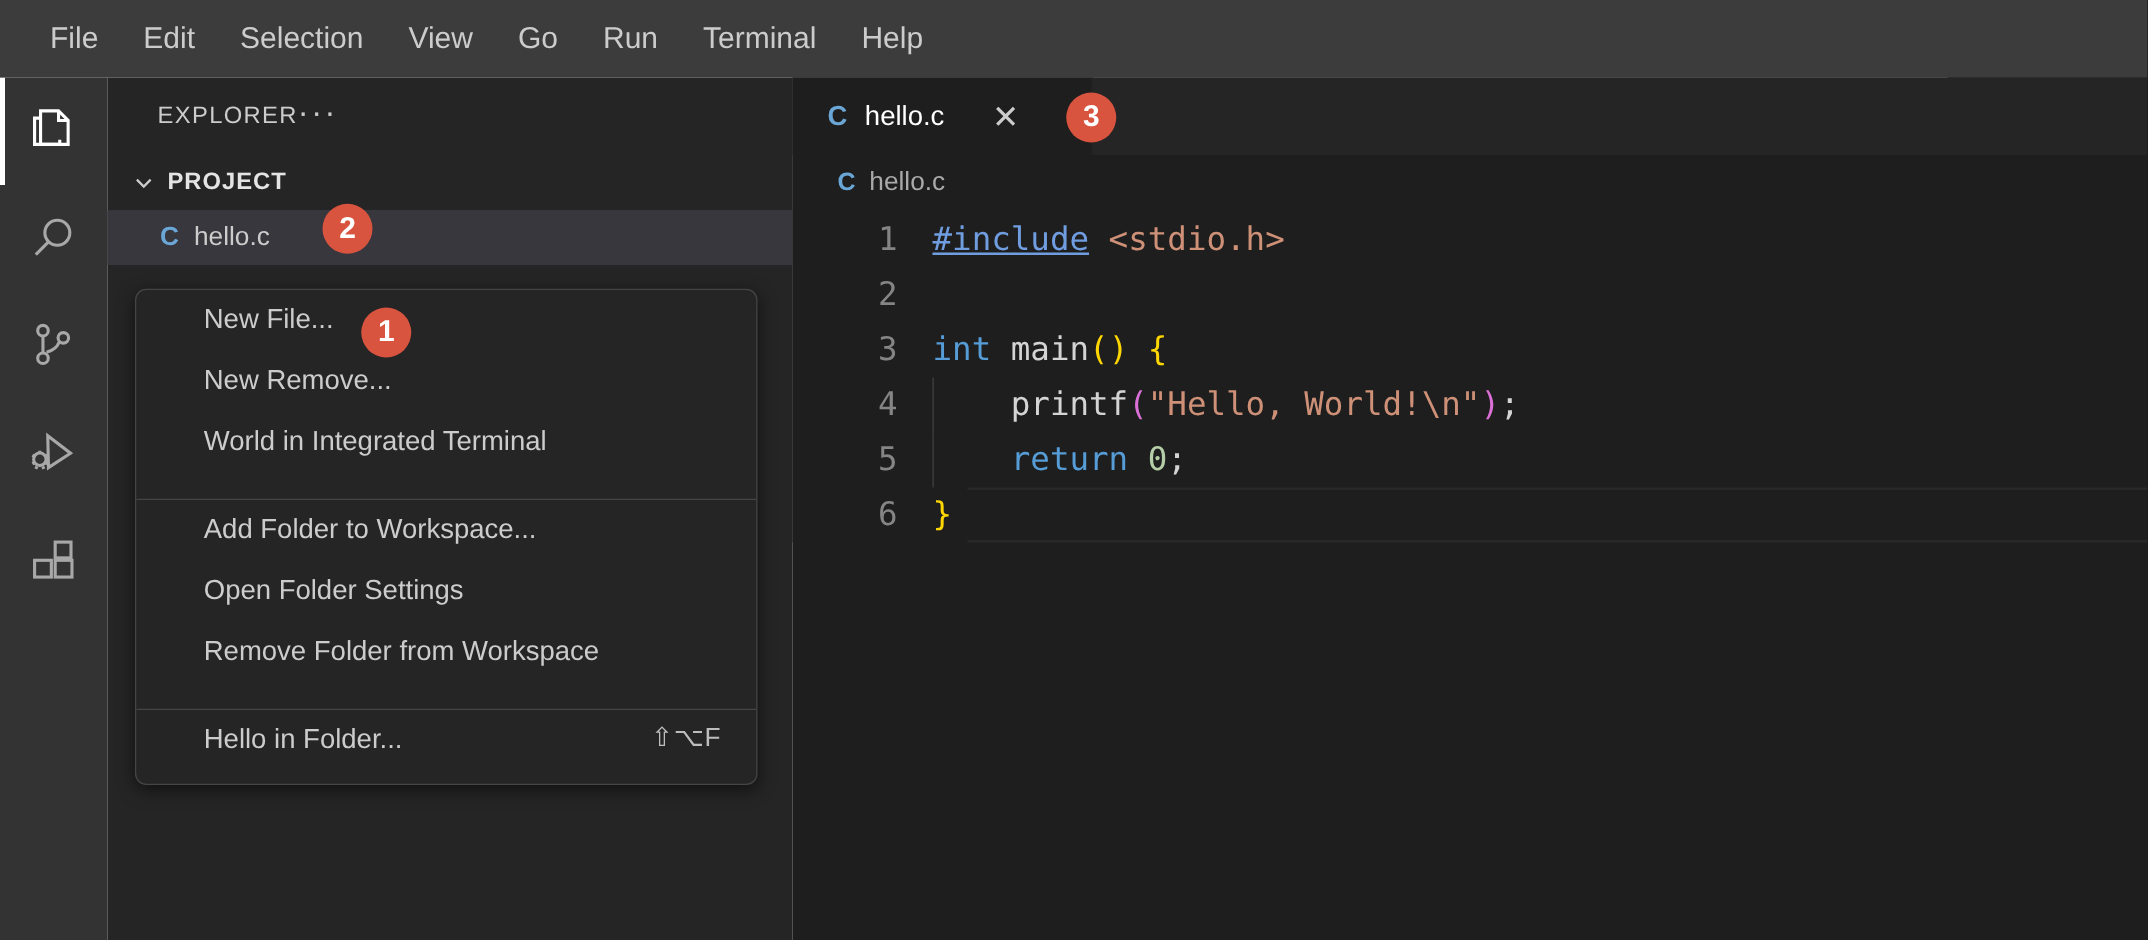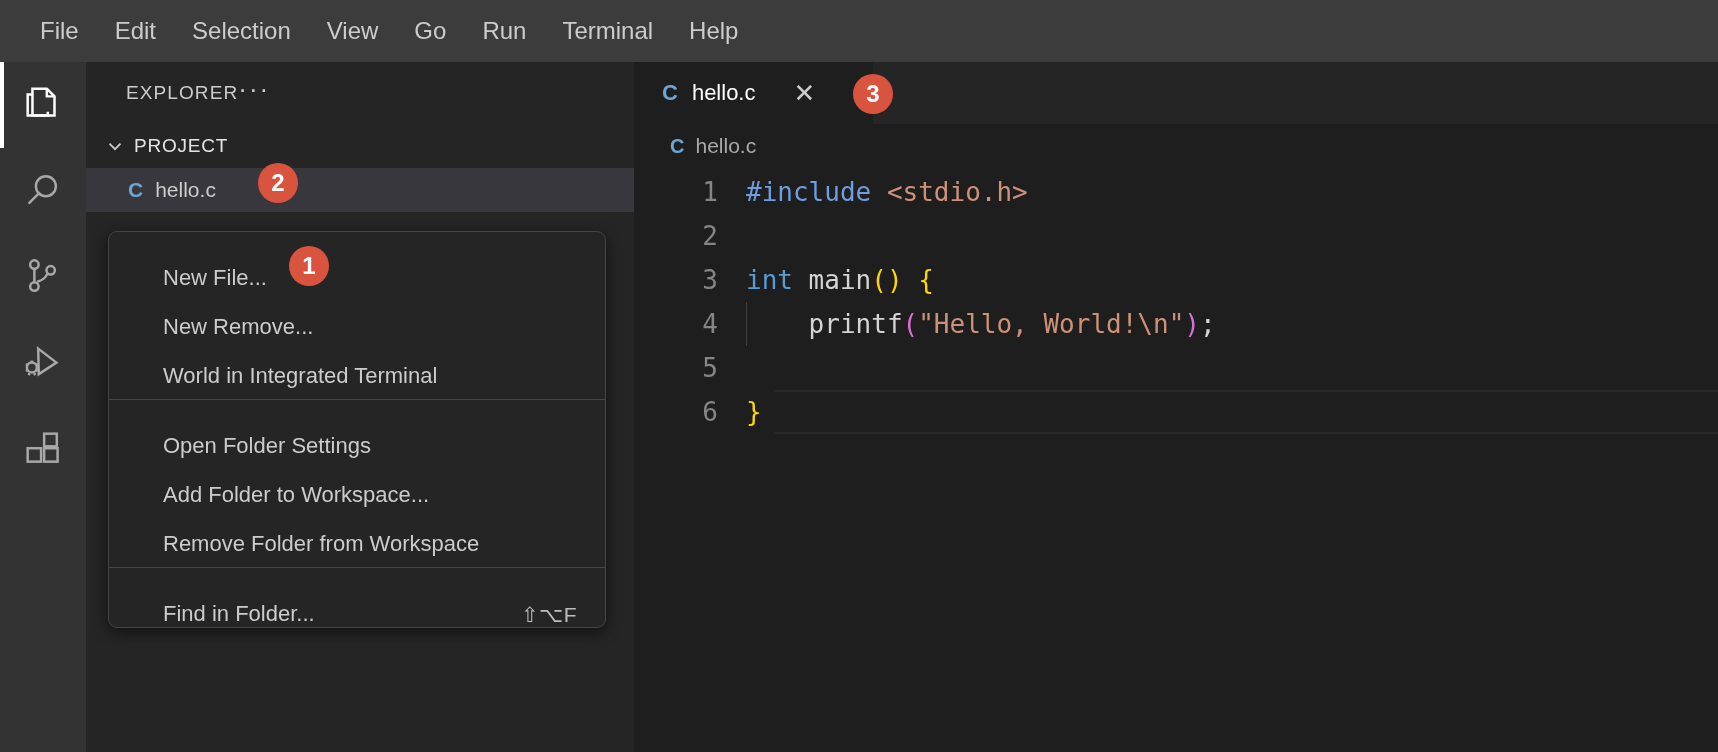--- a/index.html
+++ b/index.html
@@ -98,21 +98,21 @@
   .tree-root {
     height: 44px;
     display: flex;
     align-items: center;
     padding-left: 18px;
     gap: 8px;
   }
   .tree-root-label {
     color: #e4e4e4;
     font-size: 19px;
-    font-weight: normal;
+    font-weight: bold;
     letter-spacing: 0.8px;
   }
   .chevron { width: 22px; height: 22px; flex: none; }
   .tree-file {
     position: relative;
     height: 44px;
     display: flex;
     align-items: center;
     padding-left: 42px;
     gap: 12px;
@@ -137,21 +137,21 @@
     border-radius: 9px;
     box-shadow: 0 4px 14px rgba(0,0,0,0.55);
     padding: 10px 0 0 0;
     z-index: 60;
     overflow: hidden;
   }
   .ctx-item {
     position: relative;
     height: 49px;
     display: flex;
-    align-items: flex-end;
+    align-items: flex-start;
     padding: 0 28px 0 54px;
     color: #cccccc;
     font-size: 22px;
     white-space: nowrap;
     cursor: default;
   }
   .ctx-item .kbd {
     margin-left: auto;
     color: #bdbdbd;
     font-size: 21px;
@@ -247,21 +247,21 @@
   }
   .cur-line {
     position: absolute;
     left: 140px; right: 0; top: 0;
     height: 44px;
     border-top: 2px solid #282828;
     border-bottom: 2px solid #282828;
     pointer-events: none;
   }
   .t-key  { color: #569cd6; }
-  .t-inc  { color: #6f9ddf; }
+  .t-inc  { color: #6f9ddf; text-decoration: underline; }
   .t-str  { color: #ce9178; }
   .t-plain{ color: #d4d4d4; margin-top: 46px; }
   .t-brkt-y { color: #ffd700; }
   .t-brkt-m { color: #da70d6; }
   .t-num  { color: #b5cea8; }
 
   
   .badge {
     position: absolute;
     width: 40px;
@@ -380,33 +380,33 @@
         <div class="ctx-item">
           <span>New Remove...</span>
         </div>
         <div class="ctx-item">
           <span>World in Integrated Terminal</span>
         </div>
       </div>
       <div class="ctx-sep"></div>
       <div class="ctx-group">
         <div class="ctx-item">
+          <span>Add Folder to Workspace...</span>
+        </div>
+        <div class="ctx-item">
           <span>Open Folder Settings</span>
-        </div>
-        <div class="ctx-item">
-          <span>Add Folder to Workspace...</span>
         </div>
         <div class="ctx-item">
           <span>Remove Folder from Workspace</span>
         </div>
       </div>
       <div class="ctx-sep"></div>
       <div class="ctx-group">
         <div class="ctx-item">
-          <span>Find in Folder...</span>
+          <span>Hello in Folder...</span>
           <span class="kbd">⇧⌥F</span>
         </div>
       </div>
     </div>
 
   <div class="editor-area">
 
     <div class="tabs">
       <div class="tab">
         <span class="tab-icon-c">C</span>
@@ -418,21 +418,21 @@
     <div class="breadcrumbs">
       <span class="bc-icon-c">C</span>
       <span class="bc-label">hello.c</span>
     </div>
 
     <div class="code" id="code">
         <div class="code-line"><span class="ln">1</span><span class="code-text"><span class="t-inc">#include</span><span class="t-plain"> </span><span class="t-str">&lt;stdio.h&gt;</span></span></div>
         <div class="code-line"><span class="ln">2</span><span class="code-text"></span></div>
         <div class="code-line"><span class="ln">3</span><span class="code-text"><span class="t-key">int</span><span class="t-plain"> main</span><span class="t-brkt-y">()</span><span class="t-plain"> </span><span class="t-brkt-y">{</span></span></div>
         <div class="code-line"><span class="ln">4</span><span class="code-text"><span class="indent-guide"></span><span class="t-plain">    printf</span><span class="t-brkt-m">(</span><span class="t-str">"Hello, World!\n"</span><span class="t-brkt-m">)</span><span class="t-plain">;</span></span></div>
-        <div class="code-line"><span class="ln">5</span></div>
+        <div class="code-line"><span class="ln">5</span><span class="code-text"><span class="indent-guide"></span><span class="t-plain">    </span><span class="t-key">return</span><span class="t-plain"> </span><span class="t-num">0</span><span class="t-plain">;</span></span></div>
         <div class="code-line"><div class="cur-line"></div><span class="ln">6</span><span class="code-text"><span class="t-brkt-y">}</span></span></div>
       </div>
   </div>
 
   <div class="badge" id="badge1">1</div>
   <div class="badge" id="badge2">2</div>
   <div class="badge" id="badge3">3</div>
 
 </div>
 

